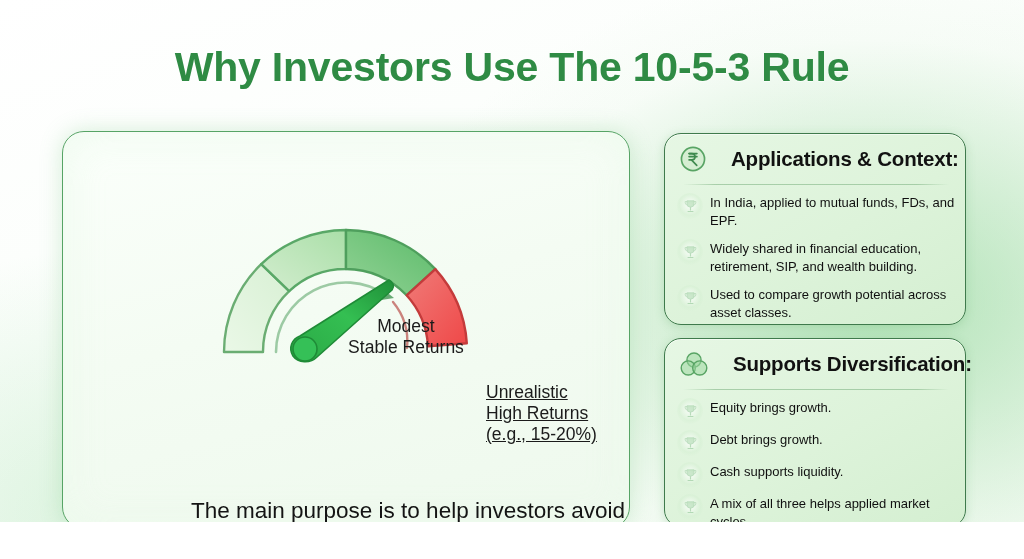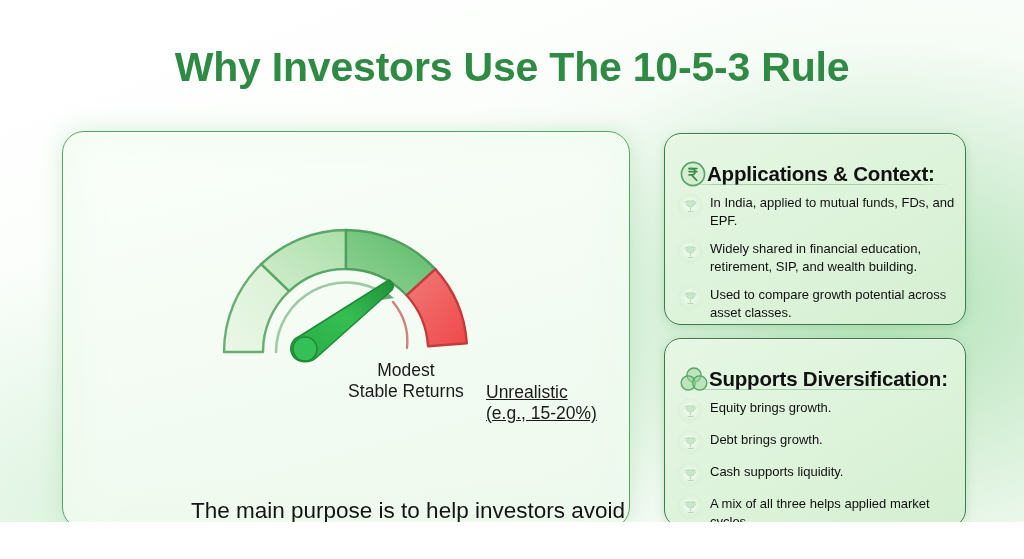--- a/index.html
+++ b/index.html
@@ -31,41 +31,41 @@
     background:linear-gradient(165deg,#fbfffb 0%,#f4fcf3 45%,#eef9ed 100%);
     box-shadow:0 0 22px rgba(120,200,130,.30), inset 0 0 40px rgba(235,250,235,.8);
   }
 
   .gauge-wrap{position:absolute;left:0;top:16px;width:566px;height:215px;}
   .gauge-svg{position:absolute;left:118px;top:46px;}
 
   .lbl{
     position:absolute;color:#1b1b1b;font-size:17.5px;line-height:21px;text-align:center;
   }
-  .lbl-modest{left:250px;top:168px;width:186px;margin-top:44px;}
+  .lbl-modest{left:250px;top:168px;width:186px;}
   .lbl-high{left:423px;top:234px;width:172px;text-align:left;text-decoration:underline;}
 
   .body-text{
     position:absolute;left:85px;top:364px;width:520px;
     text-align:center;font-size:22.5px;line-height:30px;color:#141414;
   }
 
   
   .side-card{
     position:absolute;left:664px;width:300px;
     border:1.4px solid #3f7a4c;border-radius:17px;
     background:linear-gradient(150deg,#e6f7e4 0%,#ddf3da 55%,#d4efd1 100%);
     box-shadow:0 2px 10px rgba(90,170,100,.25), inset 0 1px 0 rgba(255,255,255,.55);
   }
   #card-apps{top:133px;height:190px;}
   #card-div{top:338px;height:187px;}
 
   .card-head{
-    position:relative;display:flex;align-items:center;gap:0;
-    padding:26px 14px 9px 14px;
+    position:relative;display:flex;align-items:center;gap:24px;
+    padding:11px 14px 9px 14px;
   }
   .card-head-title{
     font-size:20.5px;font-weight:bold;color:#111;letter-spacing:-.2px;white-space:nowrap;
   }
   .card-divider{
     position:absolute;left:18px;right:16px;height:1px;
     background:linear-gradient(90deg,rgba(120,175,125,0) 0%,rgba(120,175,125,.55) 12%,rgba(120,175,125,.55) 88%,rgba(120,175,125,0) 100%);
   }
   #card-apps .card-divider{top:50px;}
   #card-div  .card-divider{top:50px;}
@@ -149,20 +149,21 @@
         <circle cx="124" cy="155" r="12" fill="#35c057" stroke="#1f8b37" stroke-width="1.6"></circle>
       </svg>
 
       <div class="lbl lbl-modest">
         <div>Modest</div>
         <div>Stable Returns</div>
       </div>
 
       <div class="lbl lbl-high">
         <div>Unrealistic</div>
+        <div>High Returns</div>
         <div>(e.g., 15-20%)</div>
       </div>
     </div>
 
     <div class="body-text">The main purpose is to help investors avoid unrealistic expectations and overconfidence by acting as a guide, showing that stable long-term returns are usually more modest.</div>
   </div>
 
   <div class="side-card" id="card-apps">
     <div class="card-head">
       <svg class="coin-icon" viewBox="0 0 32 32">

